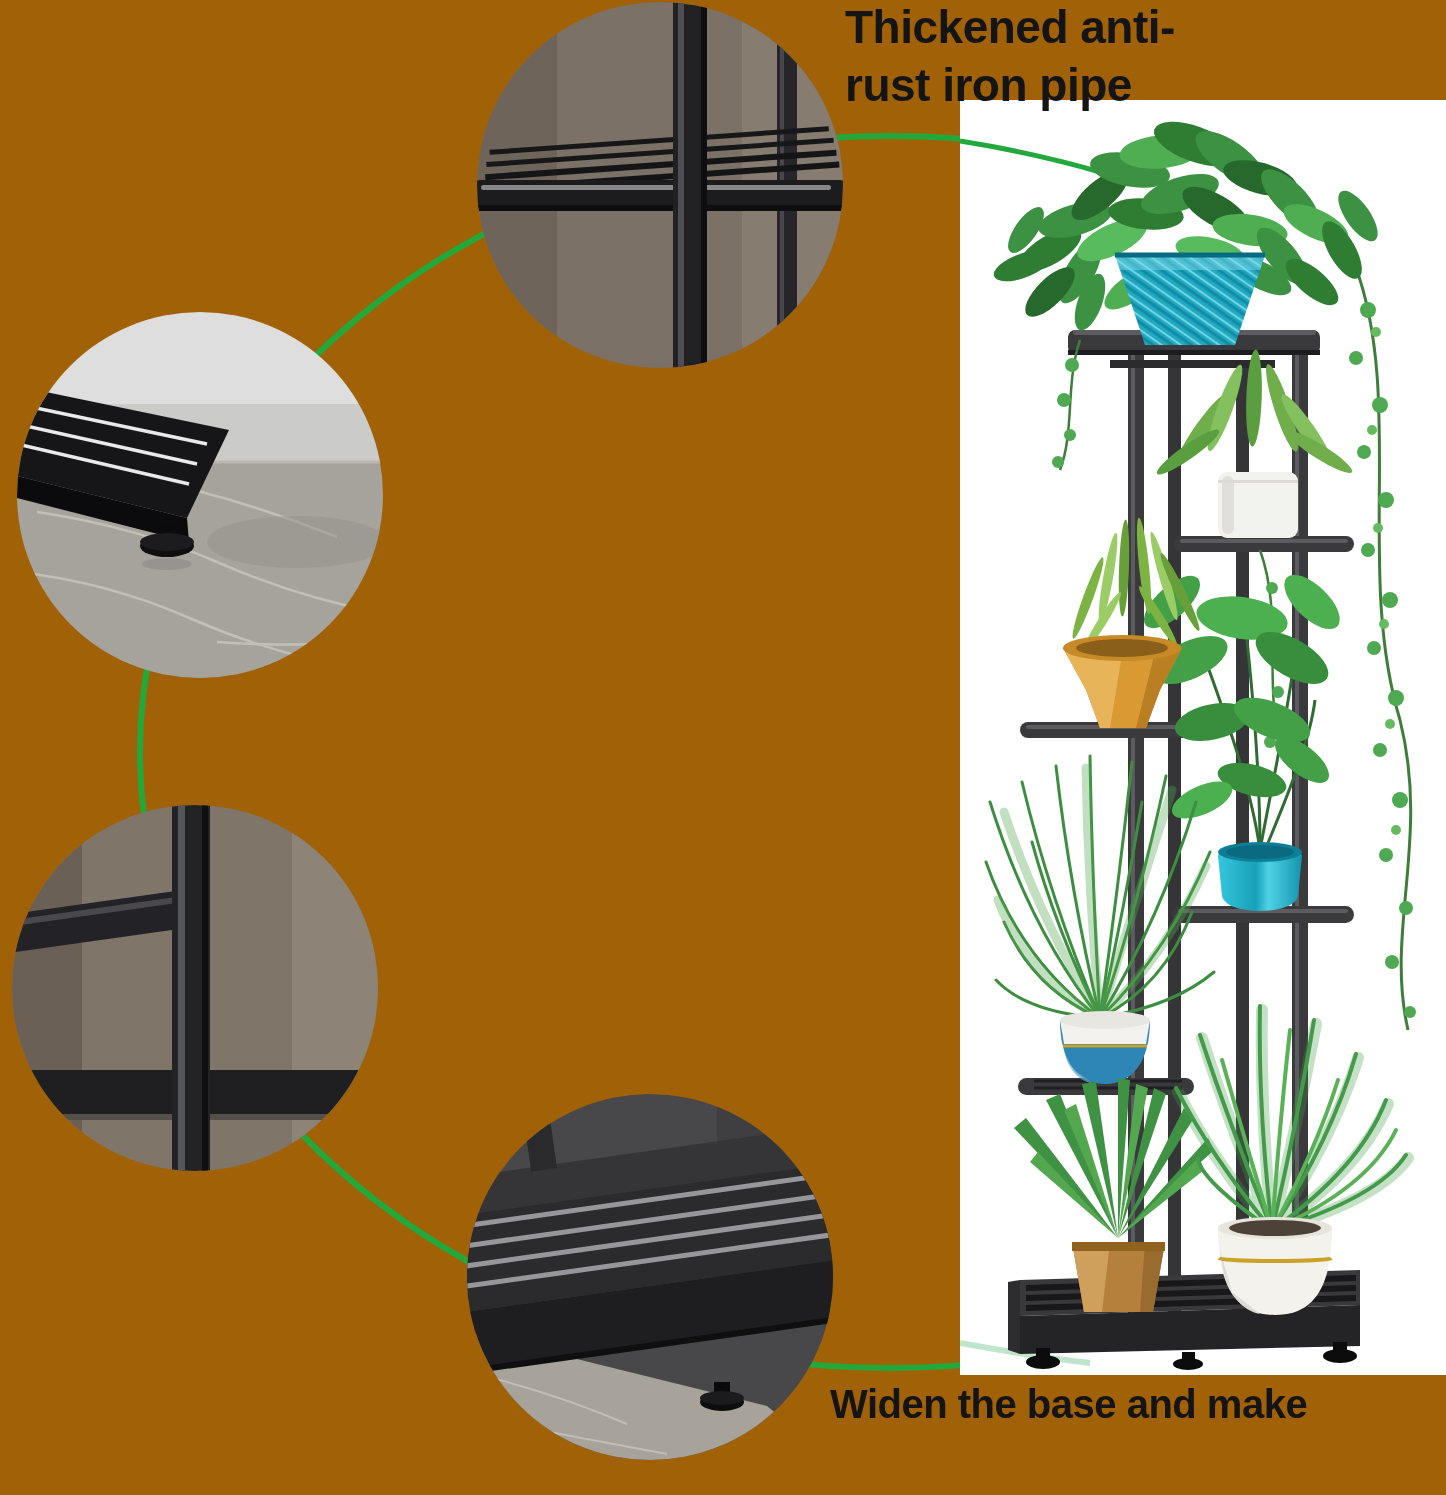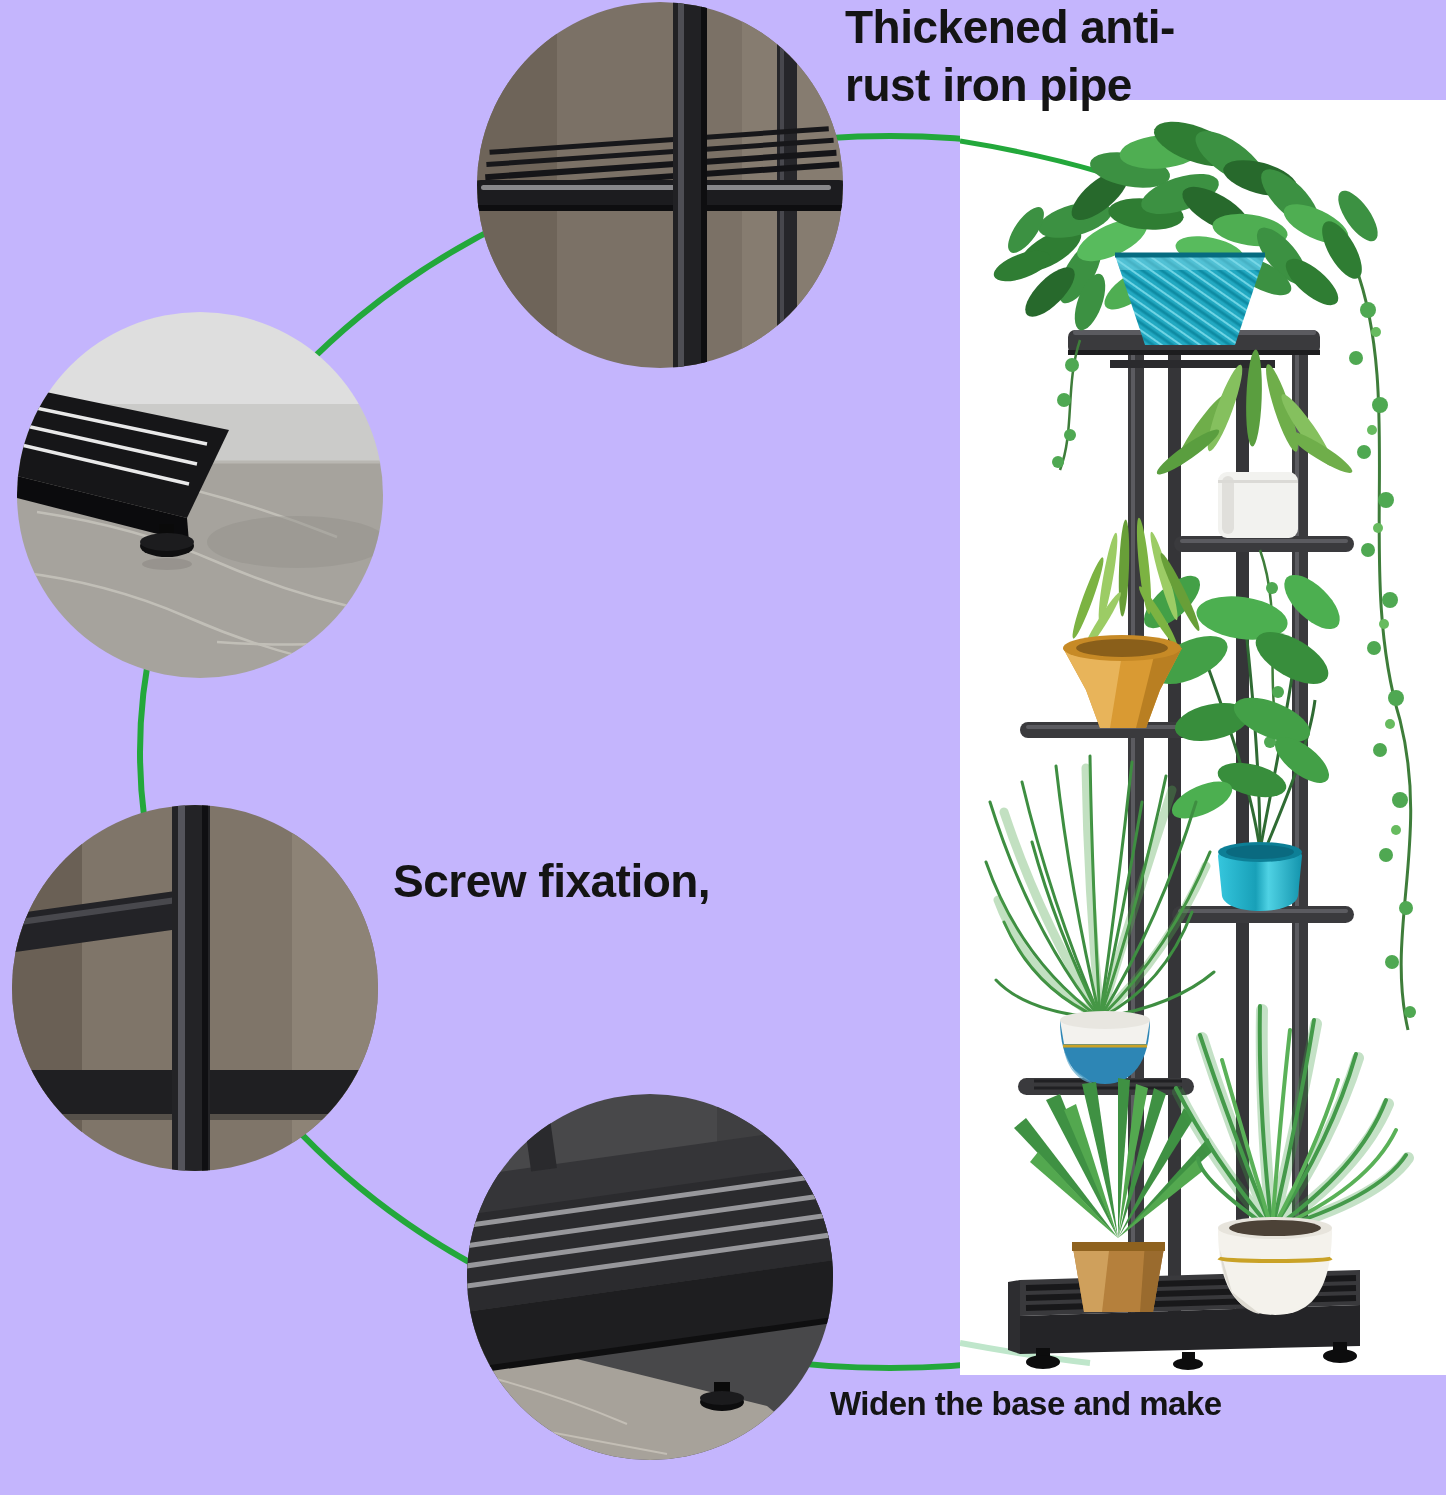--- a/index.html
+++ b/index.html
@@ -1,36 +1,36 @@
 <!DOCTYPE html>
 <html><head>
 <meta charset="utf-8">
 <style>
   html,body{margin:0;padding:0;background:#ffffff;}
   .canvas{
-    position:relative;width:1446px;height:1495px;background:#c4b5fd;overflow:hidden;
+    position:relative;width:1446px;height:1495px;background:#a16207;overflow:hidden;
     font-family:"Liberation Sans","DejaVu Sans",sans-serif;
   }
   .ring-svg{position:absolute;left:0;top:0;z-index:1;}
   .callout-circle{
     position:absolute;width:366px;height:366px;border-radius:50%;overflow:hidden;z-index:2;
   }
   .callout-circle svg{display:block;width:100%;height:100%;}
   .c1{left:477px;top:2px;}
   .c2{left:17px;top:312px;}
   .c3{left:12px;top:805px;}
   .c4{left:467px;top:1094px;}
   .stand-svg{position:absolute;left:960px;top:100px;z-index:2;}
   .caption{position:absolute;z-index:3;color:#141414;font-weight:700;}
   .caption .cap-line{display:block;font-size:46px;line-height:58px;letter-spacing:-0.5px;}
   .cap-pipe{left:845px;top:-2px;width:420px;}
   .cap-footrest{left:385px;top:490px;width:560px;}
   .cap-screw{left:393px;top:852px;width:480px;}
   .cap-base{left:830px;top:1374px;width:616px;}
-  .cap-base .cap-line{font-size:33px;line-height:60px;}
+  .cap-base .cap-line{font-size:40px;line-height:60px;}
 </style>
 </head>
 <body>
 
 <div class="canvas">
 
   <svg class="ring-svg" width="1446" height="1495" viewBox="0 0 1446 1495">
     <ellipse cx="890" cy="752" rx="750" ry="616" fill="none" stroke-width="6" stroke="#23a83b"></ellipse>
   </svg>
 
@@ -458,20 +458,19 @@
     </g>
   </svg>
 
   <div class="caption cap-pipe">
     <span class="cap-line">Thickened anti-</span>
     <span class="cap-line">rust iron pipe</span>
   </div>
 
 
   <div class="caption cap-screw">
-    <span class="cap-line">Screw fixation,</span>
   </div>
 
   <div class="caption cap-base">
     <span class="cap-line">Widen the base and make</span>
   </div>
 
 </div>
 
 </body></html>

